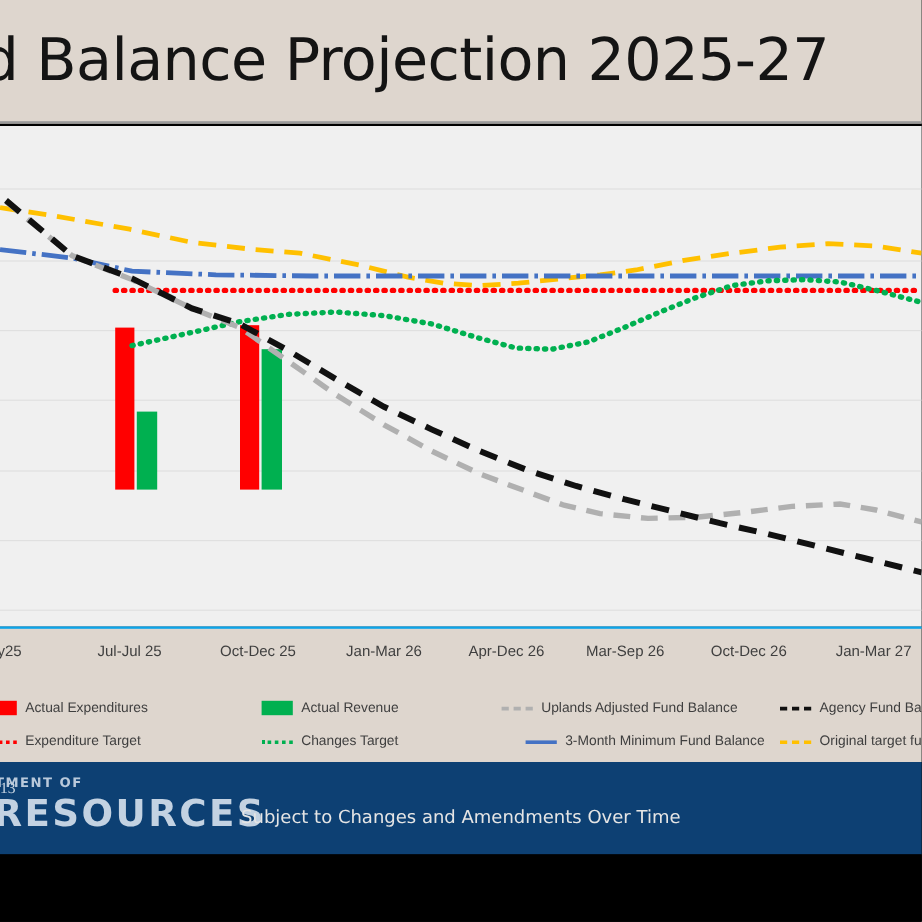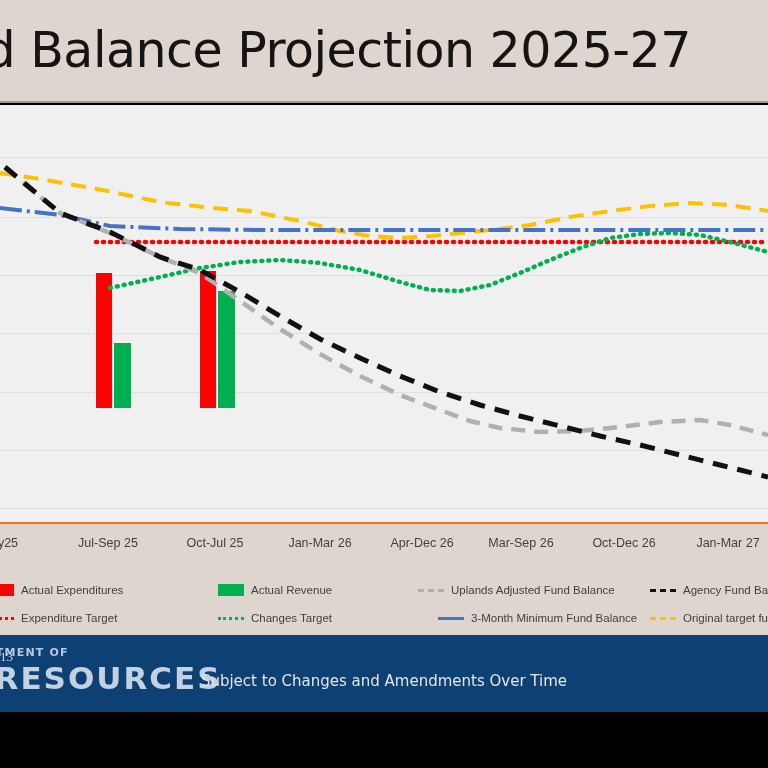--- a/index.html
+++ b/index.html
@@ -85,21 +85,21 @@
   .bar-rev { background: #00b050; }
 
   
   #axis-legend {
     position: absolute;
     left: 0;
     top: 522px;
     width: 768px;
     height: 113px;
     background: #ded6ce;
-    border-top: 2px solid #f97316;
+    border-top: 2px solid #0ea5e9;
     box-sizing: border-box;
     overflow: hidden;
   }
   .xtick {
     position: absolute;
     top: 12px;
     font-size: 12.5px;
     color: #3f3f3f;
     white-space: nowrap;
     transform: translateX(-50%);
@@ -245,22 +245,22 @@
         <polyline fill="none" stroke="#b0b0b0" stroke-width="4.5" stroke-dasharray="14,9" stroke-linecap="butt" points="5,63 60,108 110,128 160,152 200,168 240,196 280,224 320,249 360,271 400,290 440,305 470,316 500,323 540,327 580,326 620,322 660,317 700,315 730,320 768,330"></polyline>
 
         <polyline fill="none" stroke="#111111" stroke-width="5" stroke-dasharray="15,10" stroke-linecap="butt" points="5,62 60,108 110,127 160,152 200,165 240,187 280,211 320,234 360,253 400,271 440,287 480,300 520,311 560,321 600,331 640,340 680,350 720,360 768,372"></polyline>
       </svg>
     </div>
   </div>
 
   <div id="axis-legend">
 
     <div class="xtick" style="left:8px">y25</div>
-    <div class="xtick" style="left:108px">Jul-Sep 25</div>
-    <div class="xtick" style="left:215px">Oct-Jul 25</div>
+    <div class="xtick" style="left:108px">Jul-Jul 25</div>
+    <div class="xtick" style="left:215px">Oct-Dec 25</div>
     <div class="xtick" style="left:320px">Jan-Mar 26</div>
     <div class="xtick" style="left:422px">Apr-Dec 26</div>
     <div class="xtick" style="left:521px">Mar-Sep 26</div>
     <div class="xtick" style="left:624px">Oct-Dec 26</div>
     <div class="xtick" style="left:728px">Jan-Mar 27</div>
 
     <div id="legend">
 
       <div class="legend-item" style="left:-12px; top:6px">
         <span class="swatch block-red"></span>

